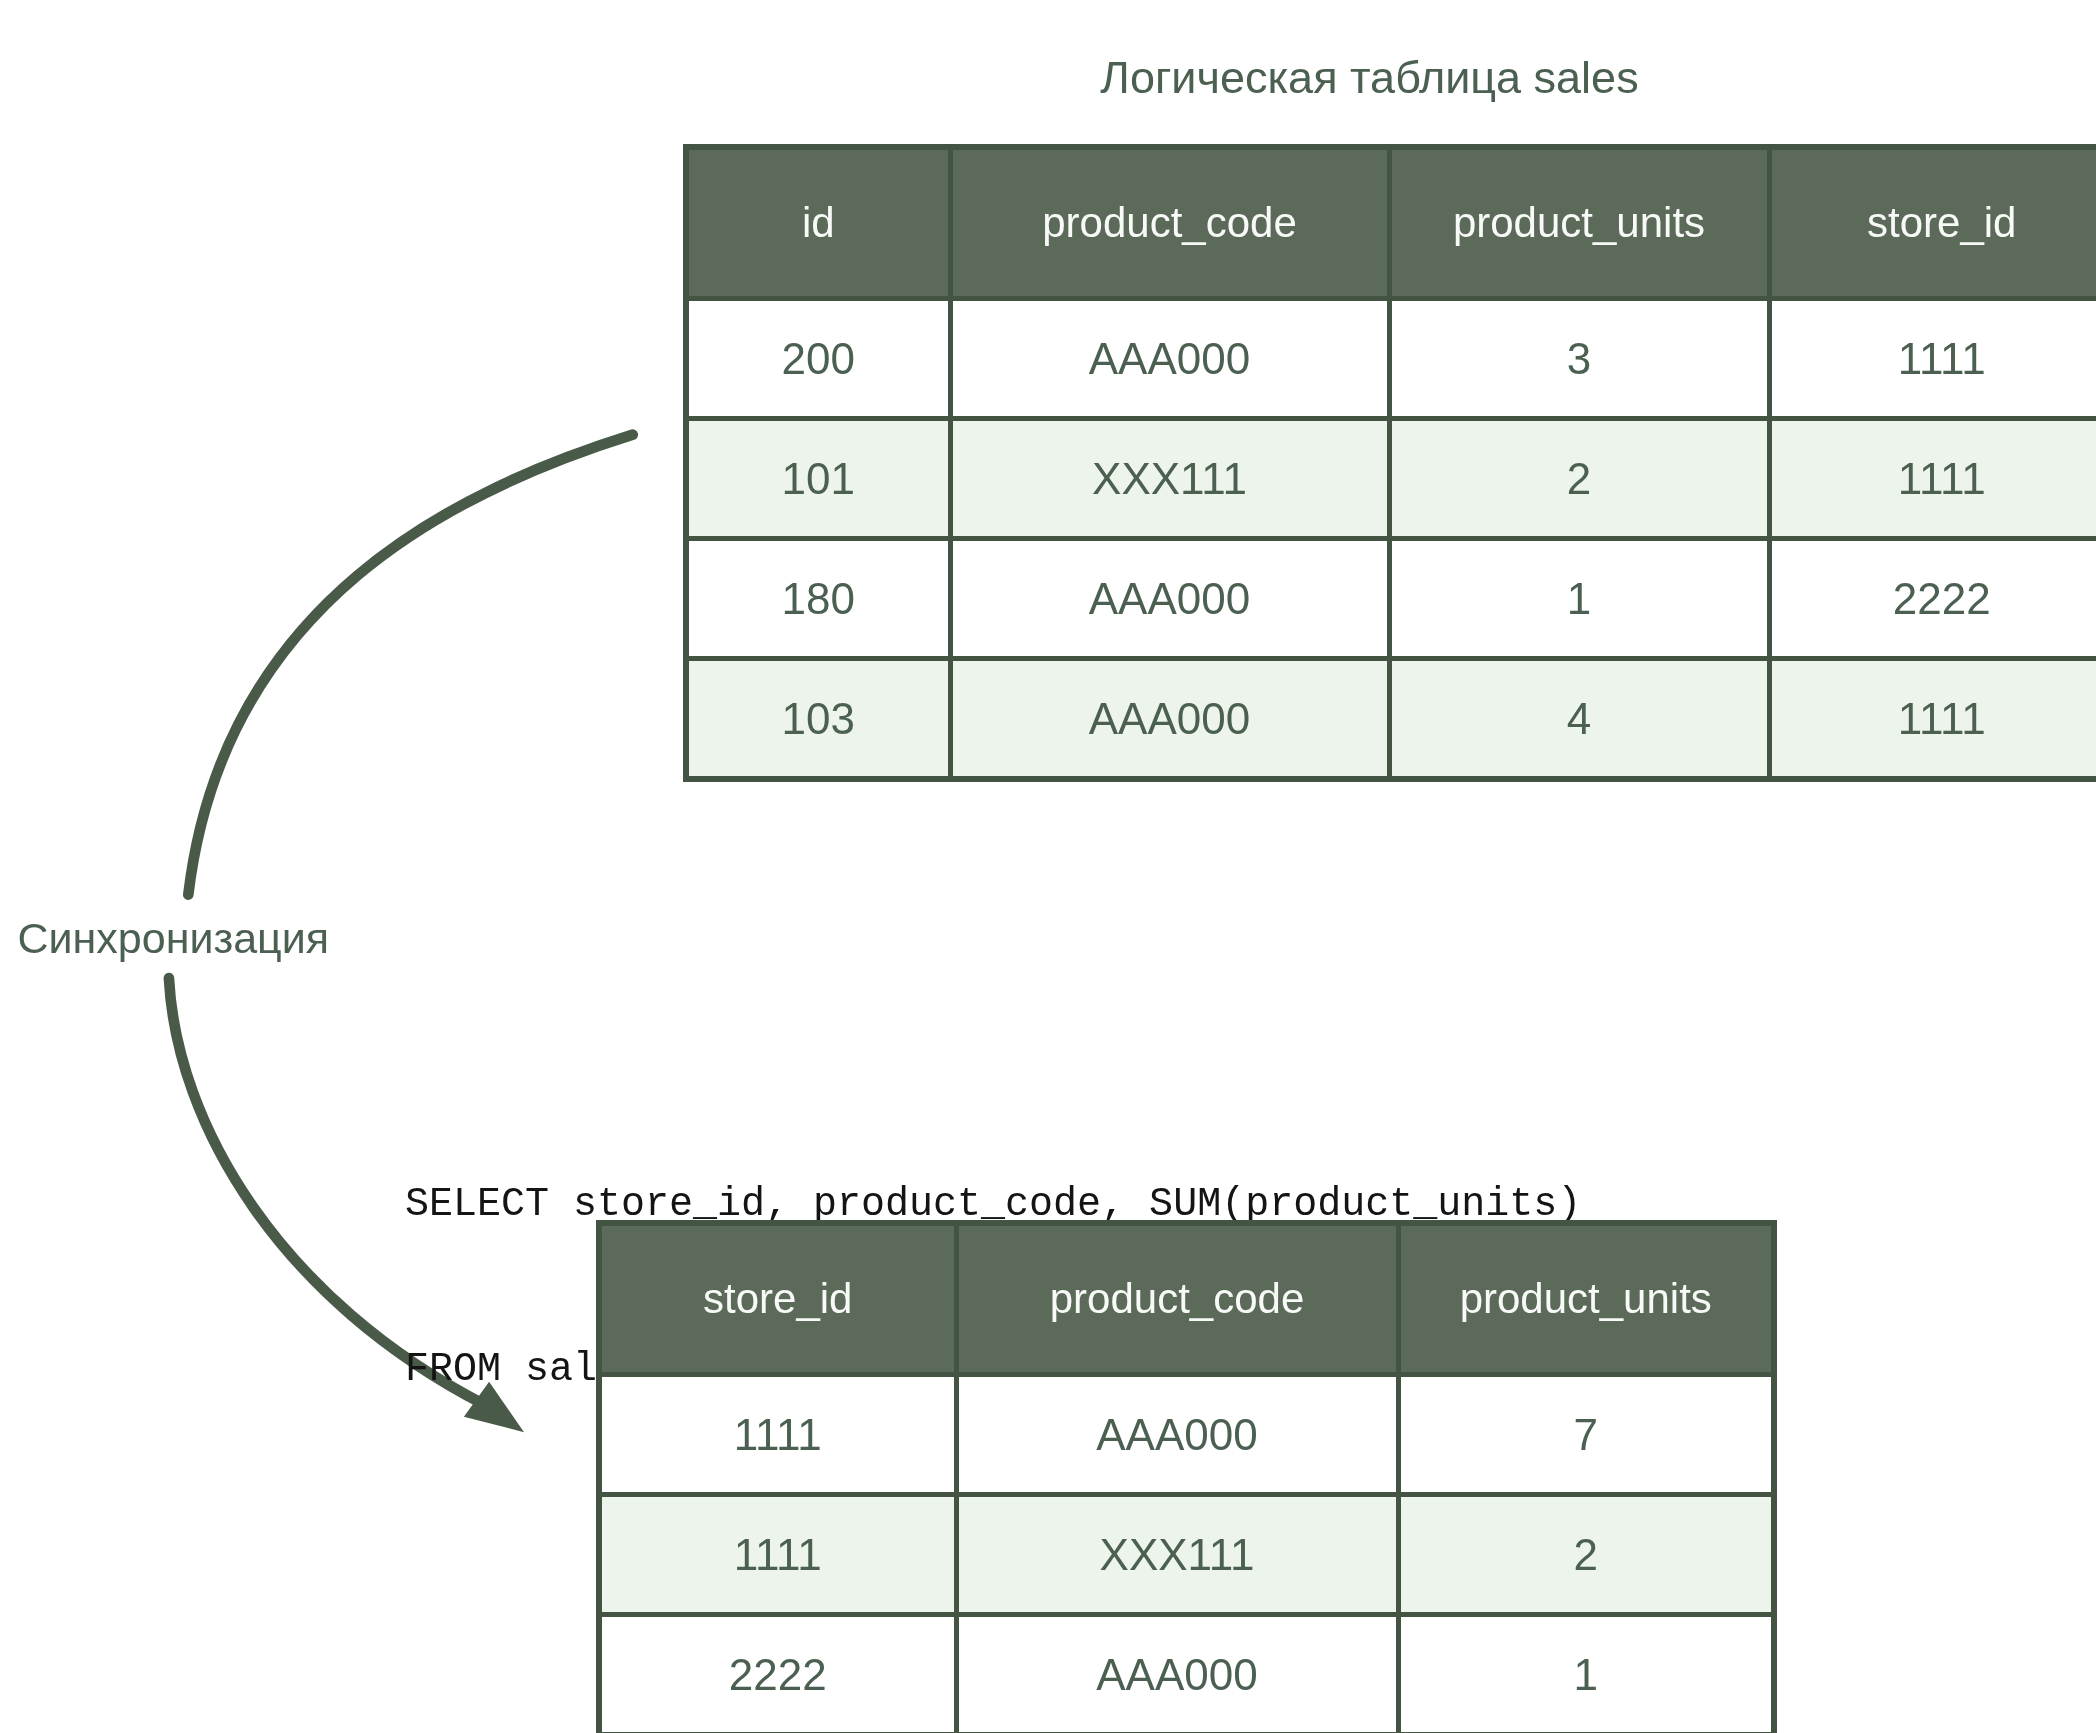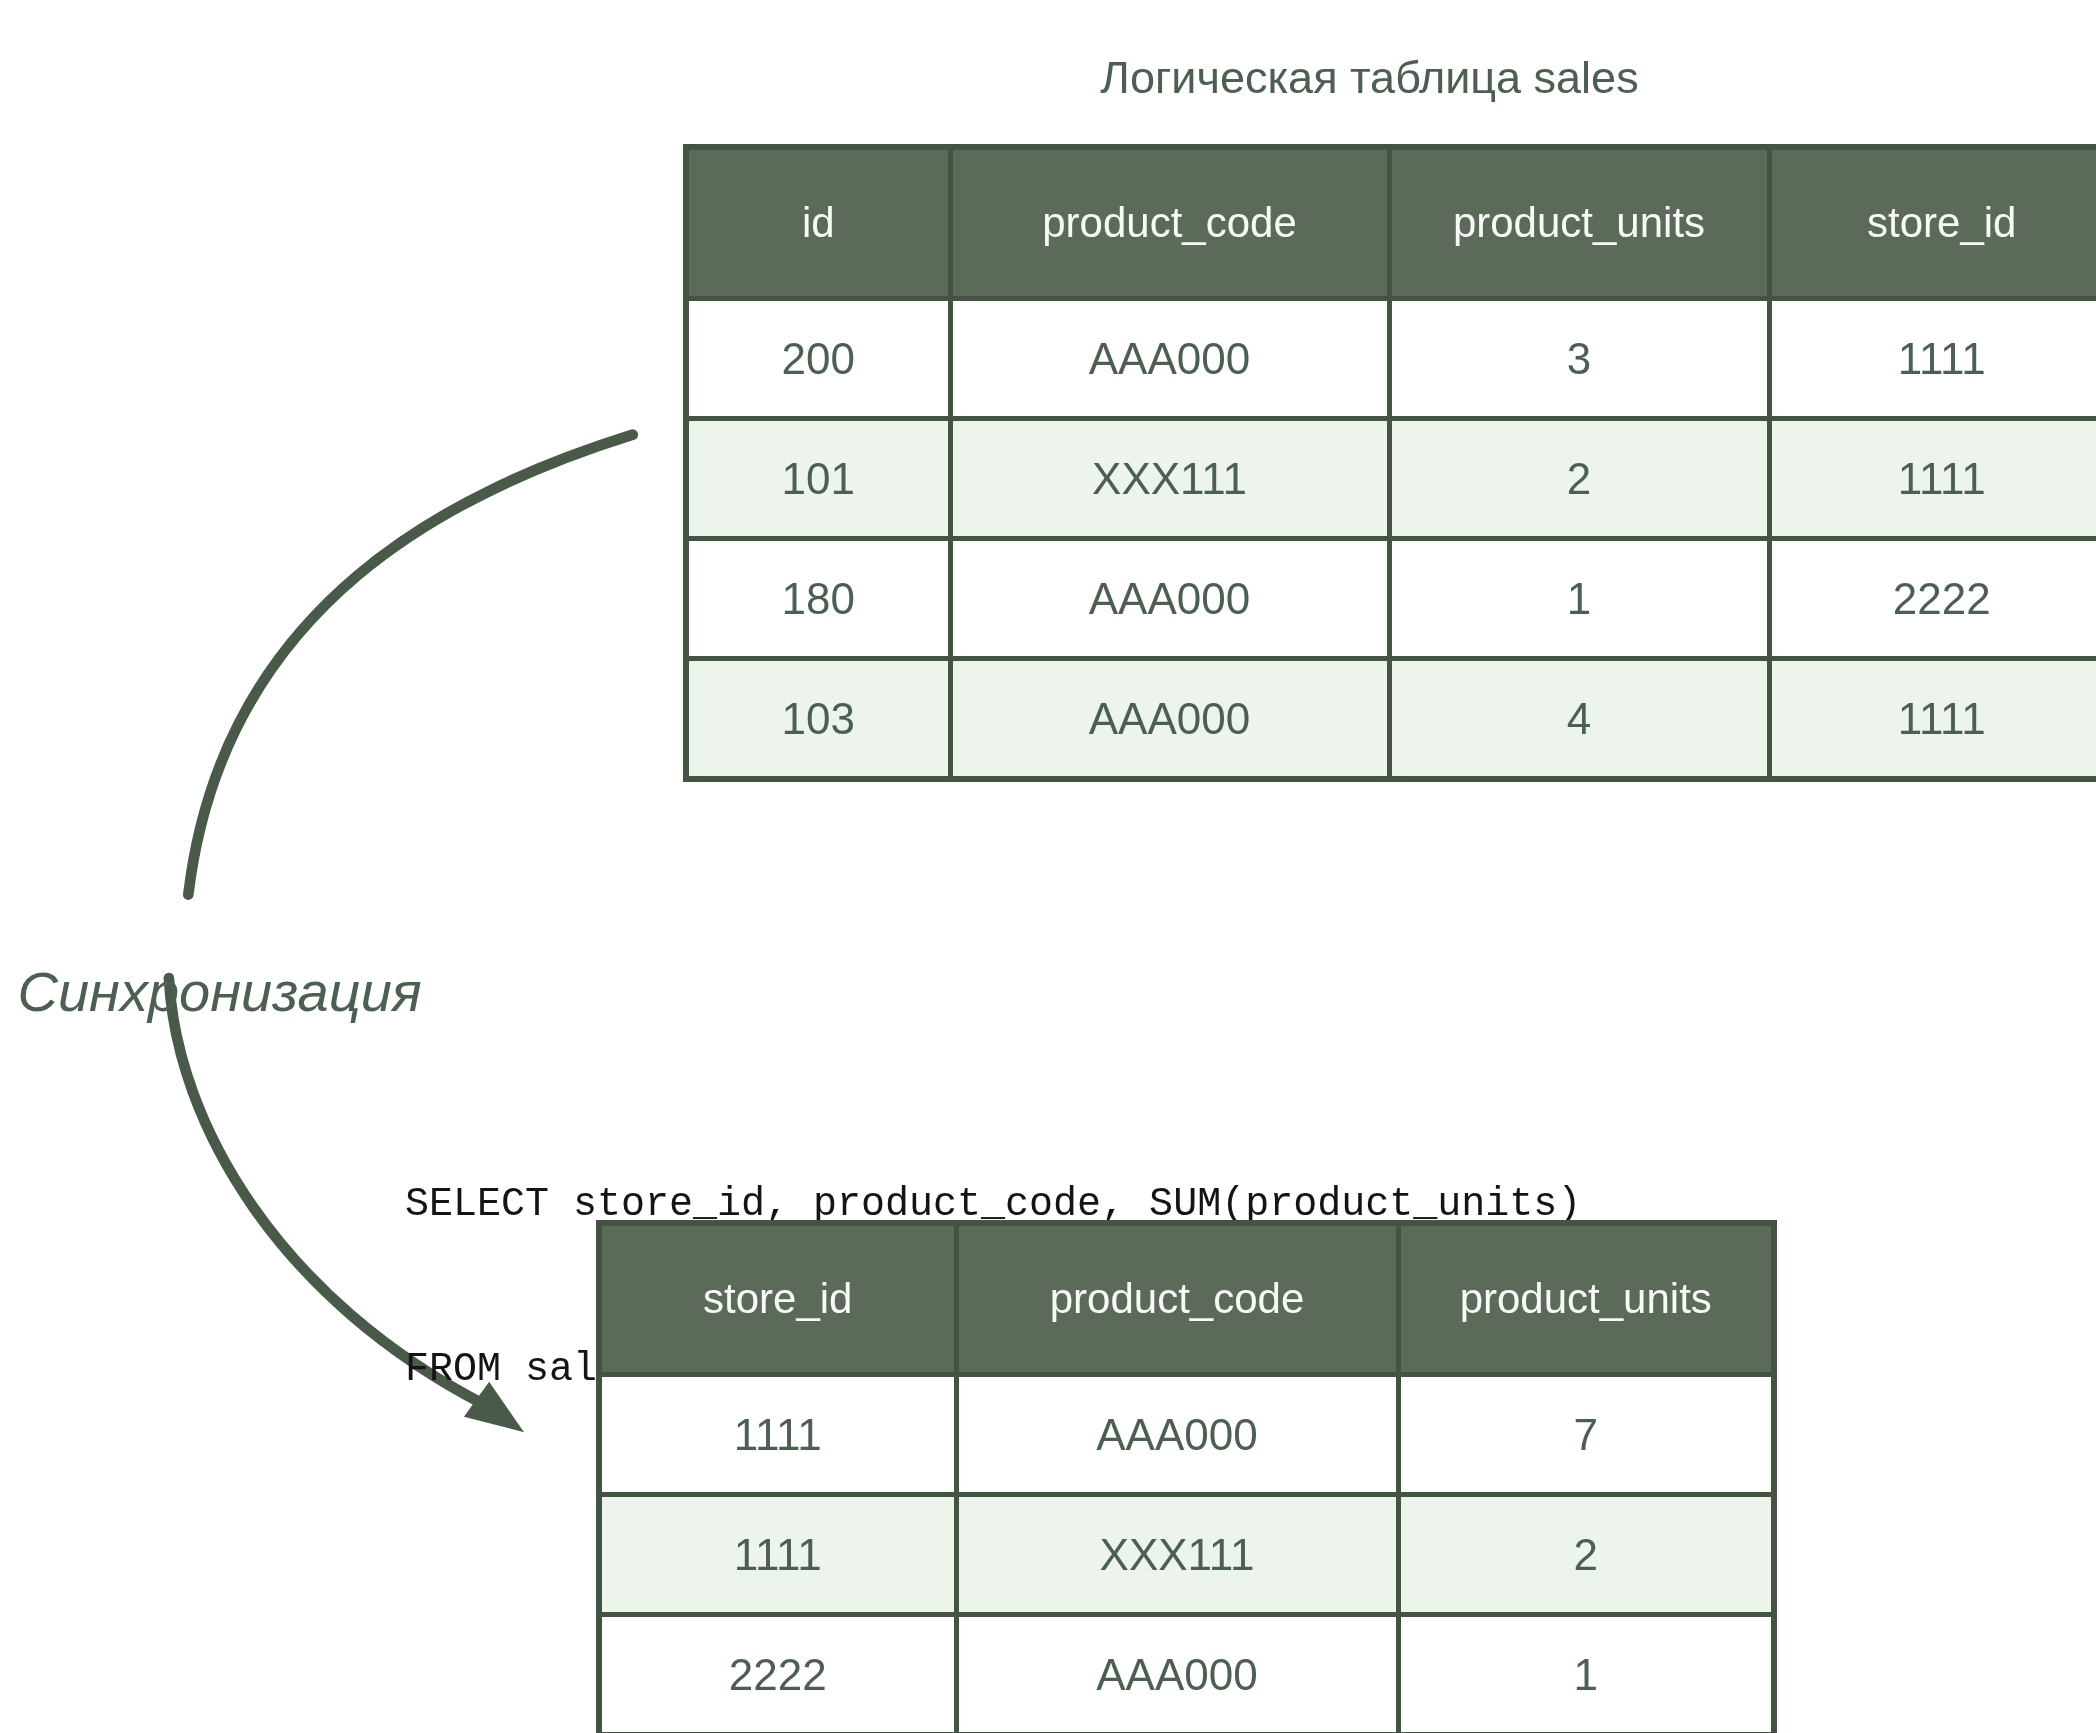--- a/index.html
+++ b/index.html
@@ -23,22 +23,22 @@
   }
   .arrow-svg{position:absolute;left:0;top:0;width:2097px;height:1733px;pointer-events:none;}
 
   .title-top{
     position:absolute;left:655px;top:29px;width:1429px;
     text-align:center;font-size:45px;color:var(--text-green);
     white-space:nowrap;
     margin-top:23px;
   }
   .sync-label{
-    position:absolute;left:17.5px;top:959px;width:320px;
-    font-size:56px;color:var(--text-green);white-space:nowrap;font-style:italic;
+    position:absolute;left:17.5px;top:914px;width:320px;
+    font-size:43px;color:var(--text-green);white-space:nowrap;
   }
   .mv-title{
     position:absolute;left:405px;top:984px;
     font-size:43px;color:var(--text-green);white-space:nowrap;
   }
   .sql-block{
     position:absolute;left:405px;top:1067px;
     font-family:"Liberation Mono","DejaVu Sans Mono",monospace;
     font-size:40px;line-height:55px;color:var(--sql-text);
     white-space:pre;

